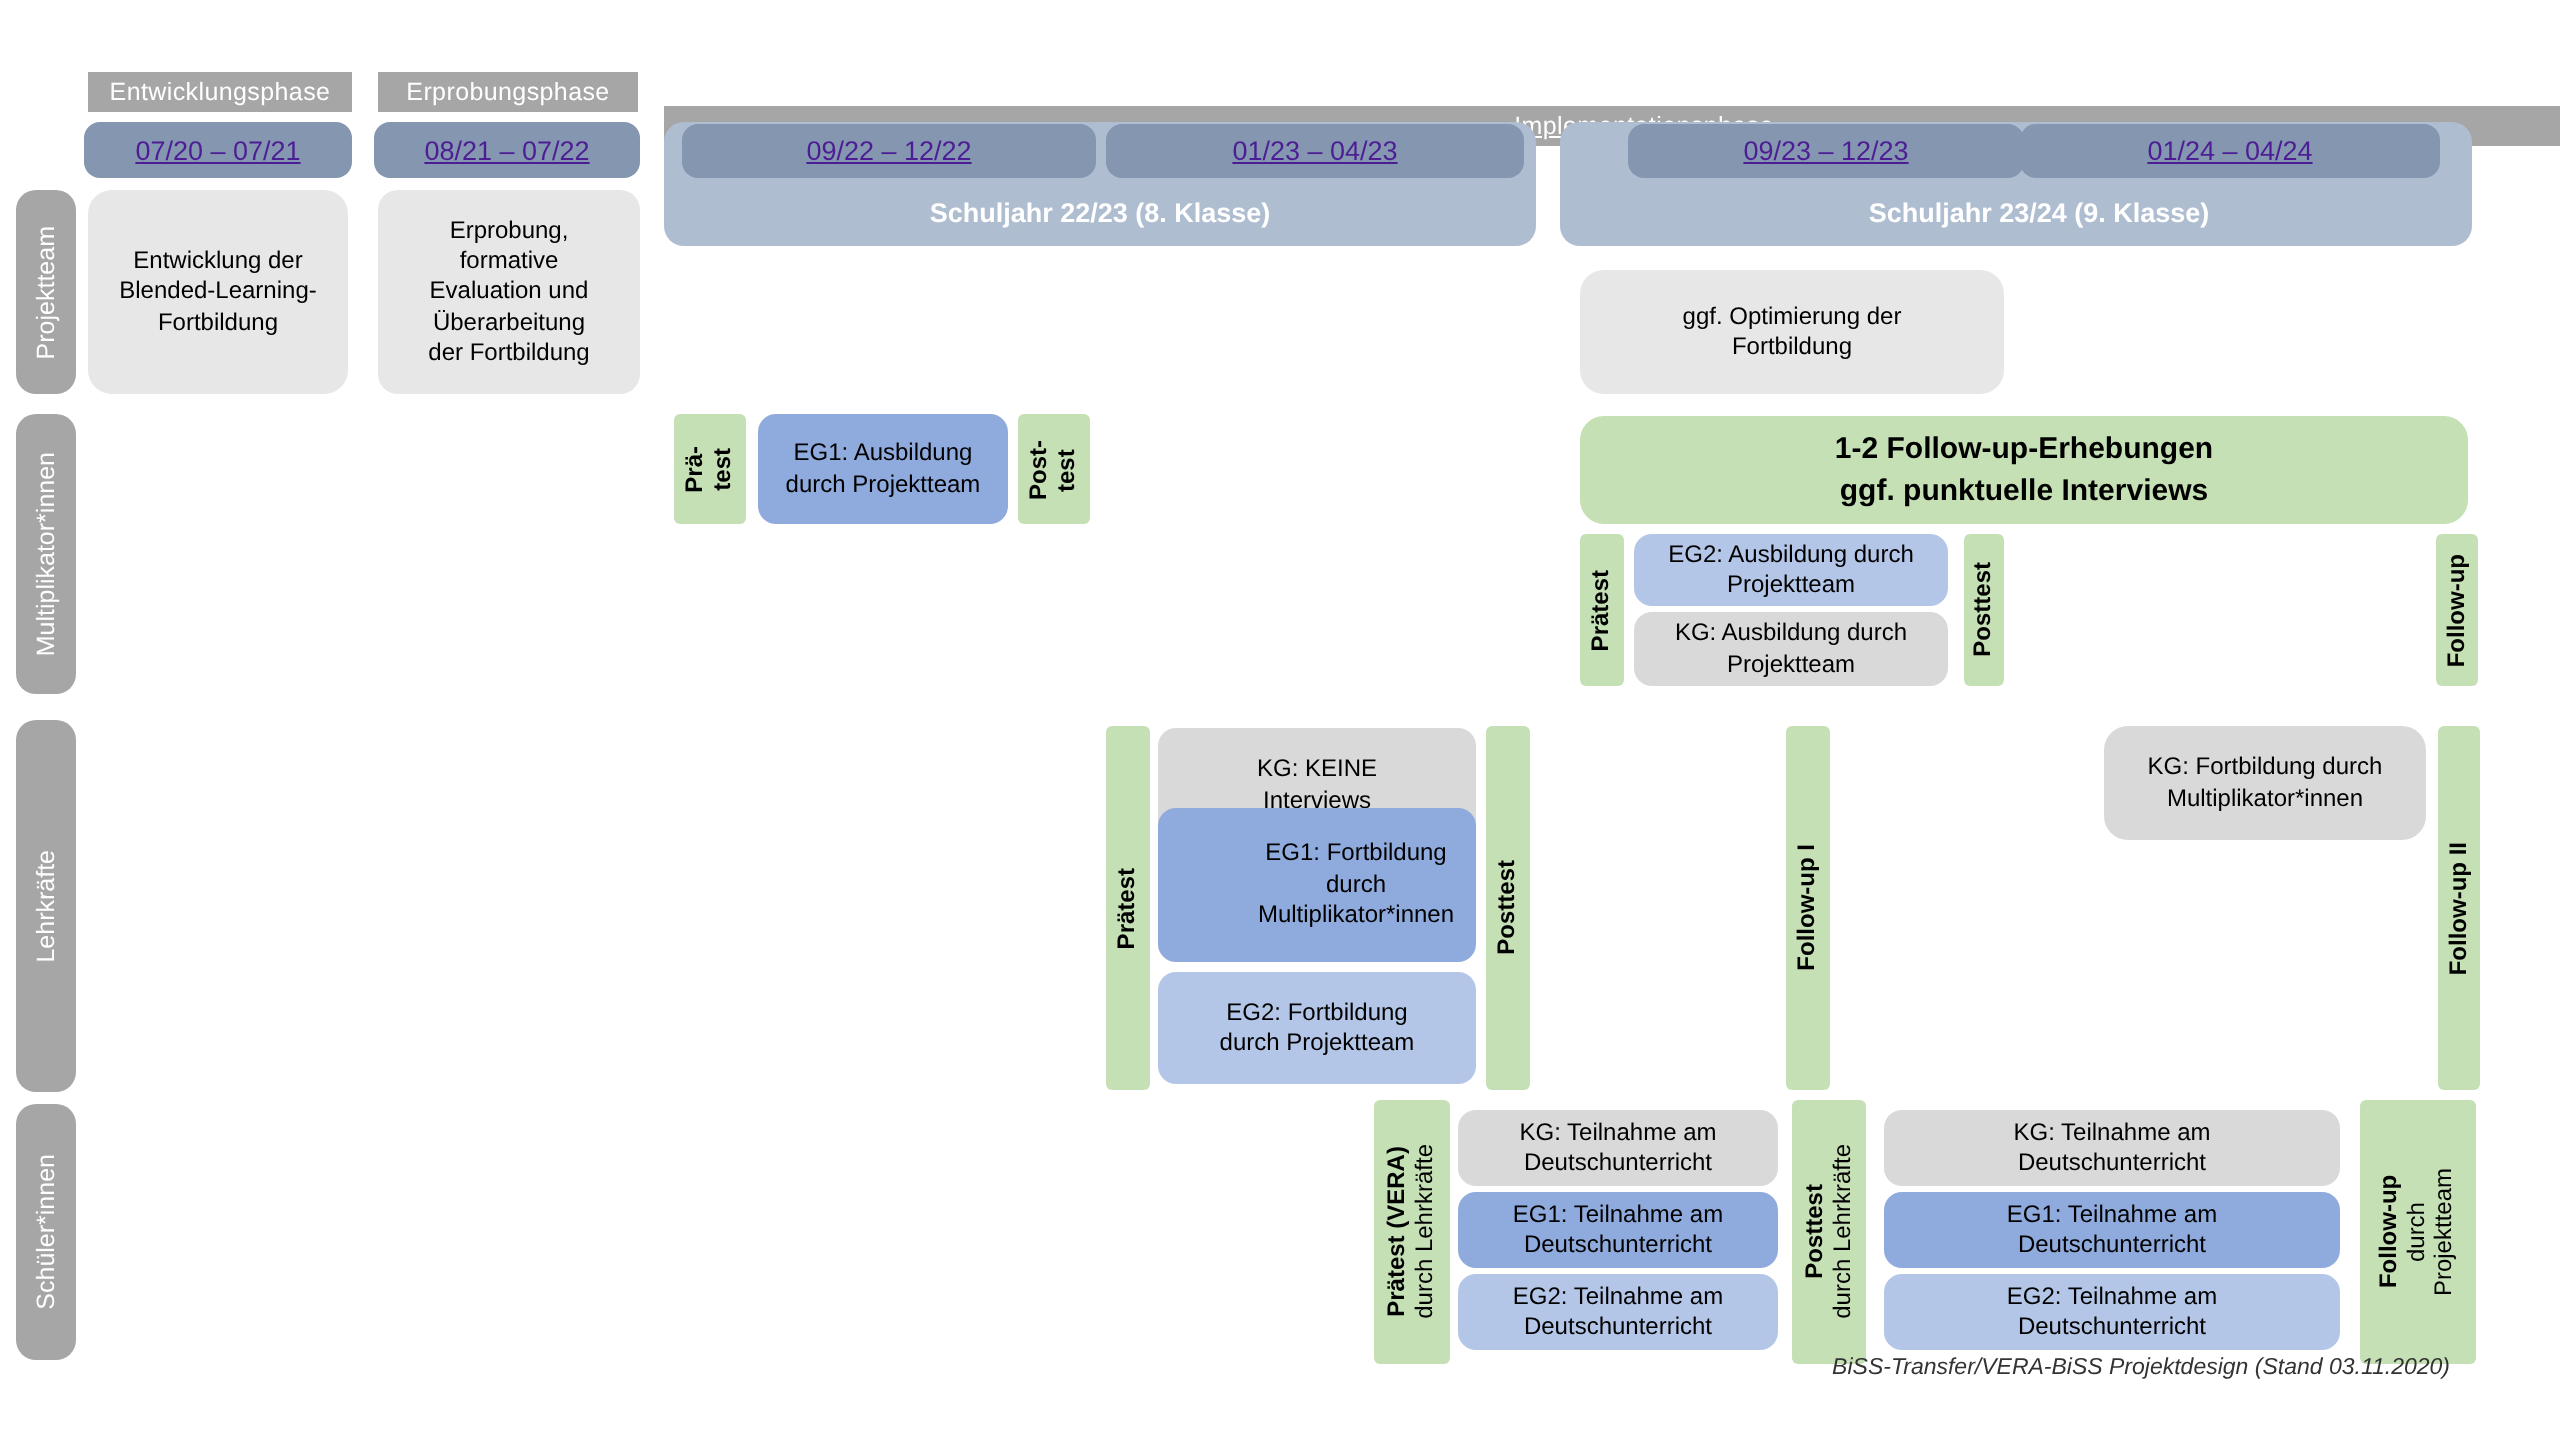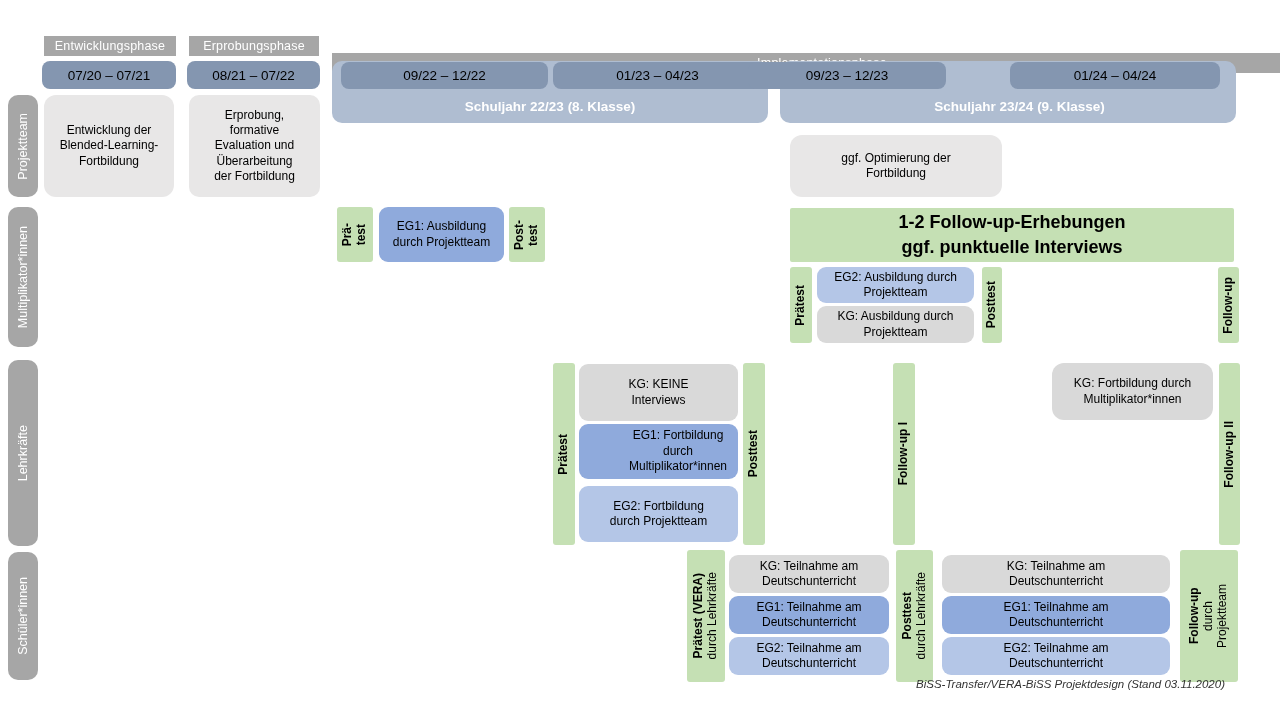--- a/index.html
+++ b/index.html
@@ -3,22 +3,22 @@
 <meta charset="utf-8">
 <style>
   html,body{margin:0;padding:0;background:#fff;}
   body{width:1280px;height:720px;position:relative;overflow:hidden;
        font-family:"Liberation Sans", sans-serif;color:#000;}
   .abs{position:absolute;box-sizing:border-box;}
   
   .phase{background:#a6a6a6;color:#fff;display:flex;align-items:center;justify-content:center;
          font-size:12.5px;letter-spacing:.2px;}
   
-  .datebar{background:#8496b0;color:#000000;border-radius:8px;display:flex;align-items:center;
-           justify-content:center;font-size:13.5px;}
+  .datebar{background:#8496b0;color:#4c1d95;border-radius:8px;display:flex;align-items:center;
+           justify-content:center;font-size:13.5px;text-decoration:underline;}
   
   .container-blue{background:#afbdd1;border-radius:10px;}
   .sjlabel{color:#fff;font-weight:bold;font-size:13.5px;display:flex;align-items:center;justify-content:center;}
   
   .rlabel{background:#a6a6a6;border-radius:10px;display:flex;align-items:center;justify-content:center;}
   .rlabel .vtext{color:#fff;font-size:12.5px;font-weight:normal;}
   
   .box{display:flex;align-items:center;justify-content:center;text-align:center;
        font-size:12px;line-height:1.28;border-radius:9px;padding:2px 5px;}
   .box-lg{border-radius:12px;}
@@ -26,41 +26,41 @@
   .gray{background:#d9d9d9;}
   .blue1{background:#8faadc;}
   .blue2{background:#b4c6e7;}
   .green{background:#c5e0b4;}
   
   .vtab{display:flex;align-items:center;justify-content:center;border-radius:3px;}
   .vtext{writing-mode:vertical-rl;transform:rotate(180deg);text-align:center;
          font-size:12px;line-height:1.15;font-weight:bold;}
   .vtext span{display:block;}
   .vtext .sub{font-weight:normal;}
-  .bigGreen{flex-direction:column;font-weight:bold;font-size:18px;line-height:1.4;border-radius:2px;}
+  .bigGreen{flex-direction:column;font-weight:bold;font-size:15px;line-height:1.4;border-radius:12px;}
   .w95{max-width:95px;} .w100{max-width:100px;} .w110{max-width:110px;}
   .w120{max-width:120px;} .w140{max-width:140px;} .w150{max-width:150px;}
   .footer{font-style:italic;font-size:11.5px;color:#333;text-align:right;}
 </style>
 </head>
 <body>
 
 <div class="abs phase" style="left:44px;top:36px;width:132px;height:20px;">Entwicklungsphase</div>
 <div class="abs phase" style="left:189px;top:36px;width:130px;height:20px;text-align:center;">Erprobungsphase</div>
 <div class="abs phase" style="left:332px;top:53px;width:980px;height:20px;text-decoration:underline;">Implementationsphase</div>
 
 <div class="abs datebar" style="left:42px;top:61px;width:134px;height:28px;">07/20 – 07/21</div>
 <div class="abs datebar" style="left:187px;top:61px;width:133px;height:28px;">08/21 – 07/22</div>
 
 <div class="abs container-blue" style="left:332px;top:61px;width:436px;height:62px;"></div>
 <div class="abs container-blue" style="left:780px;top:61px;width:456px;height:62px;"></div>
 
 <div class="abs datebar" style="left:341px;top:62px;width:207px;height:27px;">09/22 – 12/22</div>
 <div class="abs datebar" style="left:553px;top:62px;width:209px;height:27px;text-align:center;">01/23 – 04/23</div>
-<div class="abs datebar" style="left:748px;top:62px;width:198px;height:27px;">09/23 – 12/23</div>
+<div class="abs datebar" style="left:814px;top:62px;width:198px;height:27px;">09/23 – 12/23</div>
 <div class="abs datebar" style="left:1010px;top:62px;width:210px;height:27px;">01/24 – 04/24</div>
 
 <div class="abs sjlabel" style="left:332px;top:93px;width:436px;height:26px;">Schuljahr 22/23 (8. Klasse)</div>
 <div class="abs sjlabel" style="left:780px;top:93px;width:457px;height:26px;margin-left:11px;">Schuljahr 23/24 (9. Klasse)</div>
 
 <div class="abs rlabel" style="left:8px;top:95px;width:30px;height:102px;">
     <div class="vtext">Projektteam</div>
   </div>
 <div class="abs rlabel" style="left:8px;top:207px;width:30px;height:140px;">
     <div class="vtext">Multiplikator*innen</div>
@@ -118,21 +118,21 @@
 <div class="abs vtab green" style="left:1218px;top:267px;width:21px;height:76px;">
     <div class="vtext">Follow-up</div>
   </div>
 
 <div class="abs vtab green" style="left:553px;top:363px;width:22px;height:182px;">
     <div class="vtext">Prätest</div>
   </div>
 <div class="abs box gray" style="left:579px;top:364px;width:159px;height:57px;">
     <div class="w110">KG: KEINE Interviews</div>
   </div>
-<div class="abs box blue1" style="left:579px;top:424px;width:159px;height:55px;padding-left:44px;">
+<div class="abs box blue1" style="left:579px;top:404px;width:159px;height:77px;padding-left:44px;">
     <div class="w120">EG1: Fortbildung durch Multiplikator*innen</div>
   </div>
 <div class="abs box blue2" style="left:579px;top:486px;width:159px;height:56px;">
     <div class="w120">EG2: Fortbildung durch Projektteam</div>
   </div>
 <div class="abs vtab green" style="left:743px;top:363px;width:22px;height:182px;">
     <div class="vtext">Posttest</div>
   </div>
 <div class="abs vtab green" style="left:893px;top:363px;width:22px;height:182px;">
     <div class="vtext">Follow-up I</div>

